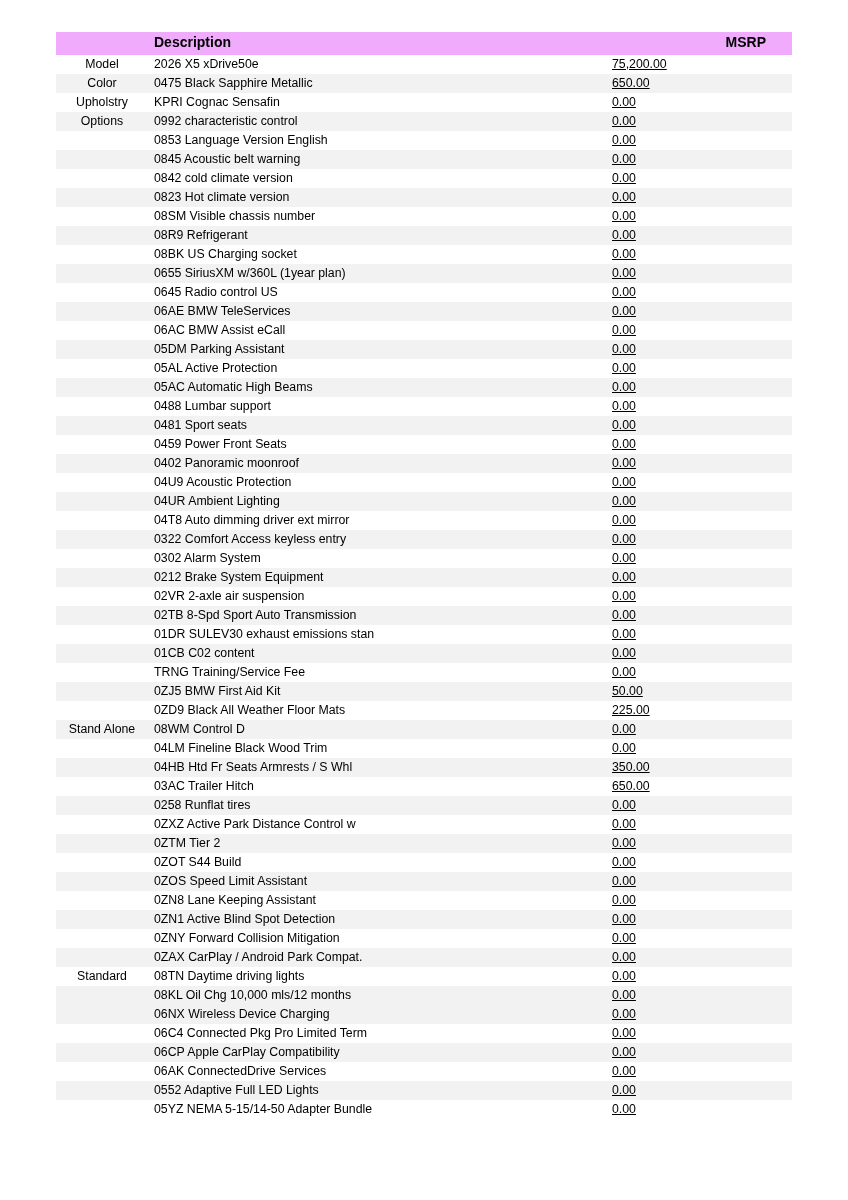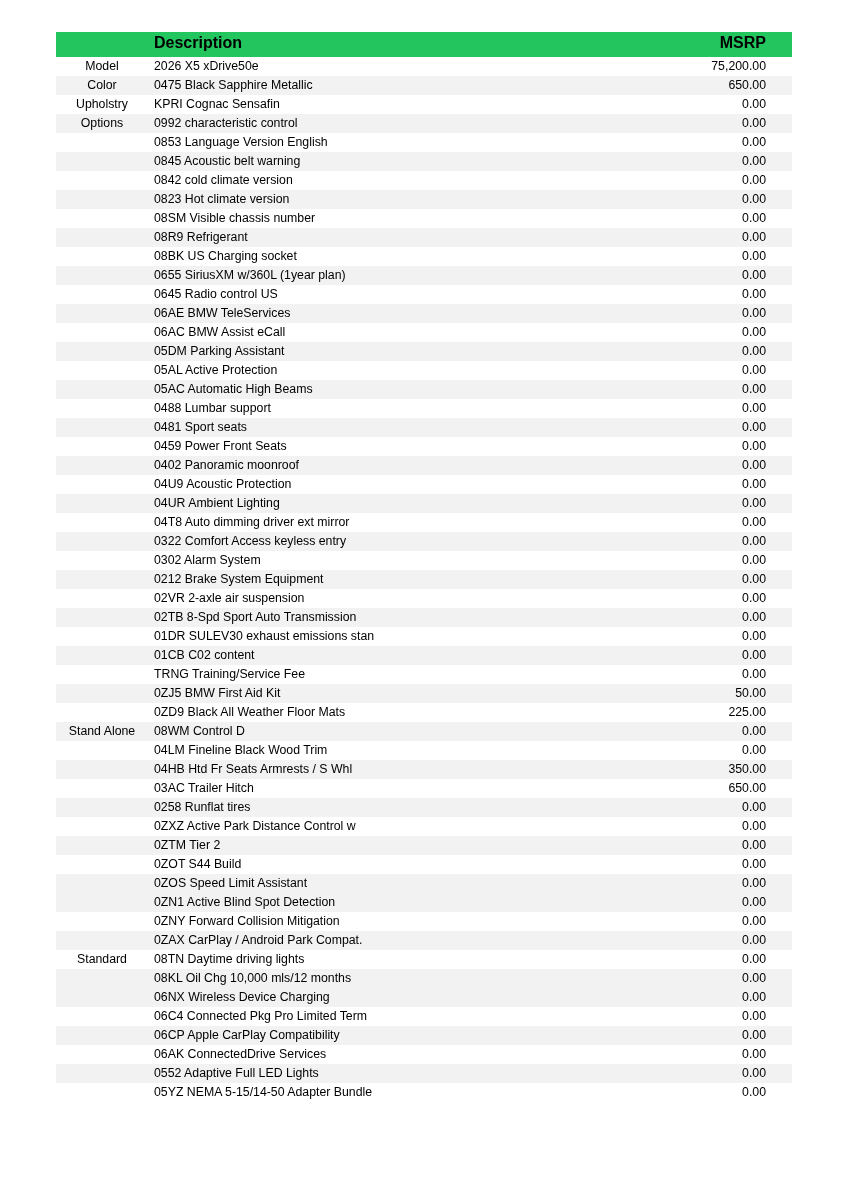--- a/index.html
+++ b/index.html
@@ -24,26 +24,26 @@
   table.spec {
     width: 736px;
     border-collapse: collapse;
     table-layout: fixed;
   }
   table.spec col.c-cat { width: 92px; }
   table.spec col.c-desc { width: 460px; }
   table.spec col.c-msrp { width: 184px; }
 
   thead th {
-    font-size: 16px;
+    font-size: 14px;
     font-weight: bold;
     padding: 2px 4px 5px 4px;
     text-align: left;
     vertical-align: bottom;
-    background: #22c55e;
+    background: #f0abfc;
   }
   thead th.h-cat { }
   thead th.h-desc { padding-left: 6px; }
   thead th.h-msrp { text-align: right; padding-right: 26px; }
 
   tbody td {
     font-size: 12.3px;
     line-height: 13px;
     padding: 3px 4px 3px 4px;
     vertical-align: middle;
@@ -51,22 +51,22 @@
     overflow: hidden;
   }
   tbody td.cat {
     text-align: center;
     padding-left: 4px;
   }
   tbody td.desc {
     padding-left: 6px;
   }
   tbody td.msrp {
-    text-align: right;
     padding-right: 26px;
+    text-decoration: underline;
   }
   tbody tr.zebra td {
     background: #f2f2f2;
   }
   tbody tr.plain td {
     background: #ffffff;
   }
 </style>
 </head>
 <body>
@@ -299,20 +299,25 @@
         <tr class="plain">
           <td class="cat"></td>
           <td class="desc">0ZOT S44 Build</td>
           <td class="msrp">0.00</td>
         </tr>
         <tr class="zebra">
           <td class="cat"></td>
           <td class="desc">0ZOS Speed Limit Assistant</td>
           <td class="msrp">0.00</td>
         </tr>
+        <tr class="plain">
+          <td class="cat"></td>
+          <td class="desc">0ZN8 Lane Keeping Assistant</td>
+          <td class="msrp">0.00</td>
+        </tr>
         <tr class="zebra">
           <td class="cat"></td>
           <td class="desc">0ZN1 Active Blind Spot Detection</td>
           <td class="msrp">0.00</td>
         </tr>
         <tr class="plain">
           <td class="cat"></td>
           <td class="desc">0ZNY Forward Collision Mitigation</td>
           <td class="msrp">0.00</td>
         </tr>

